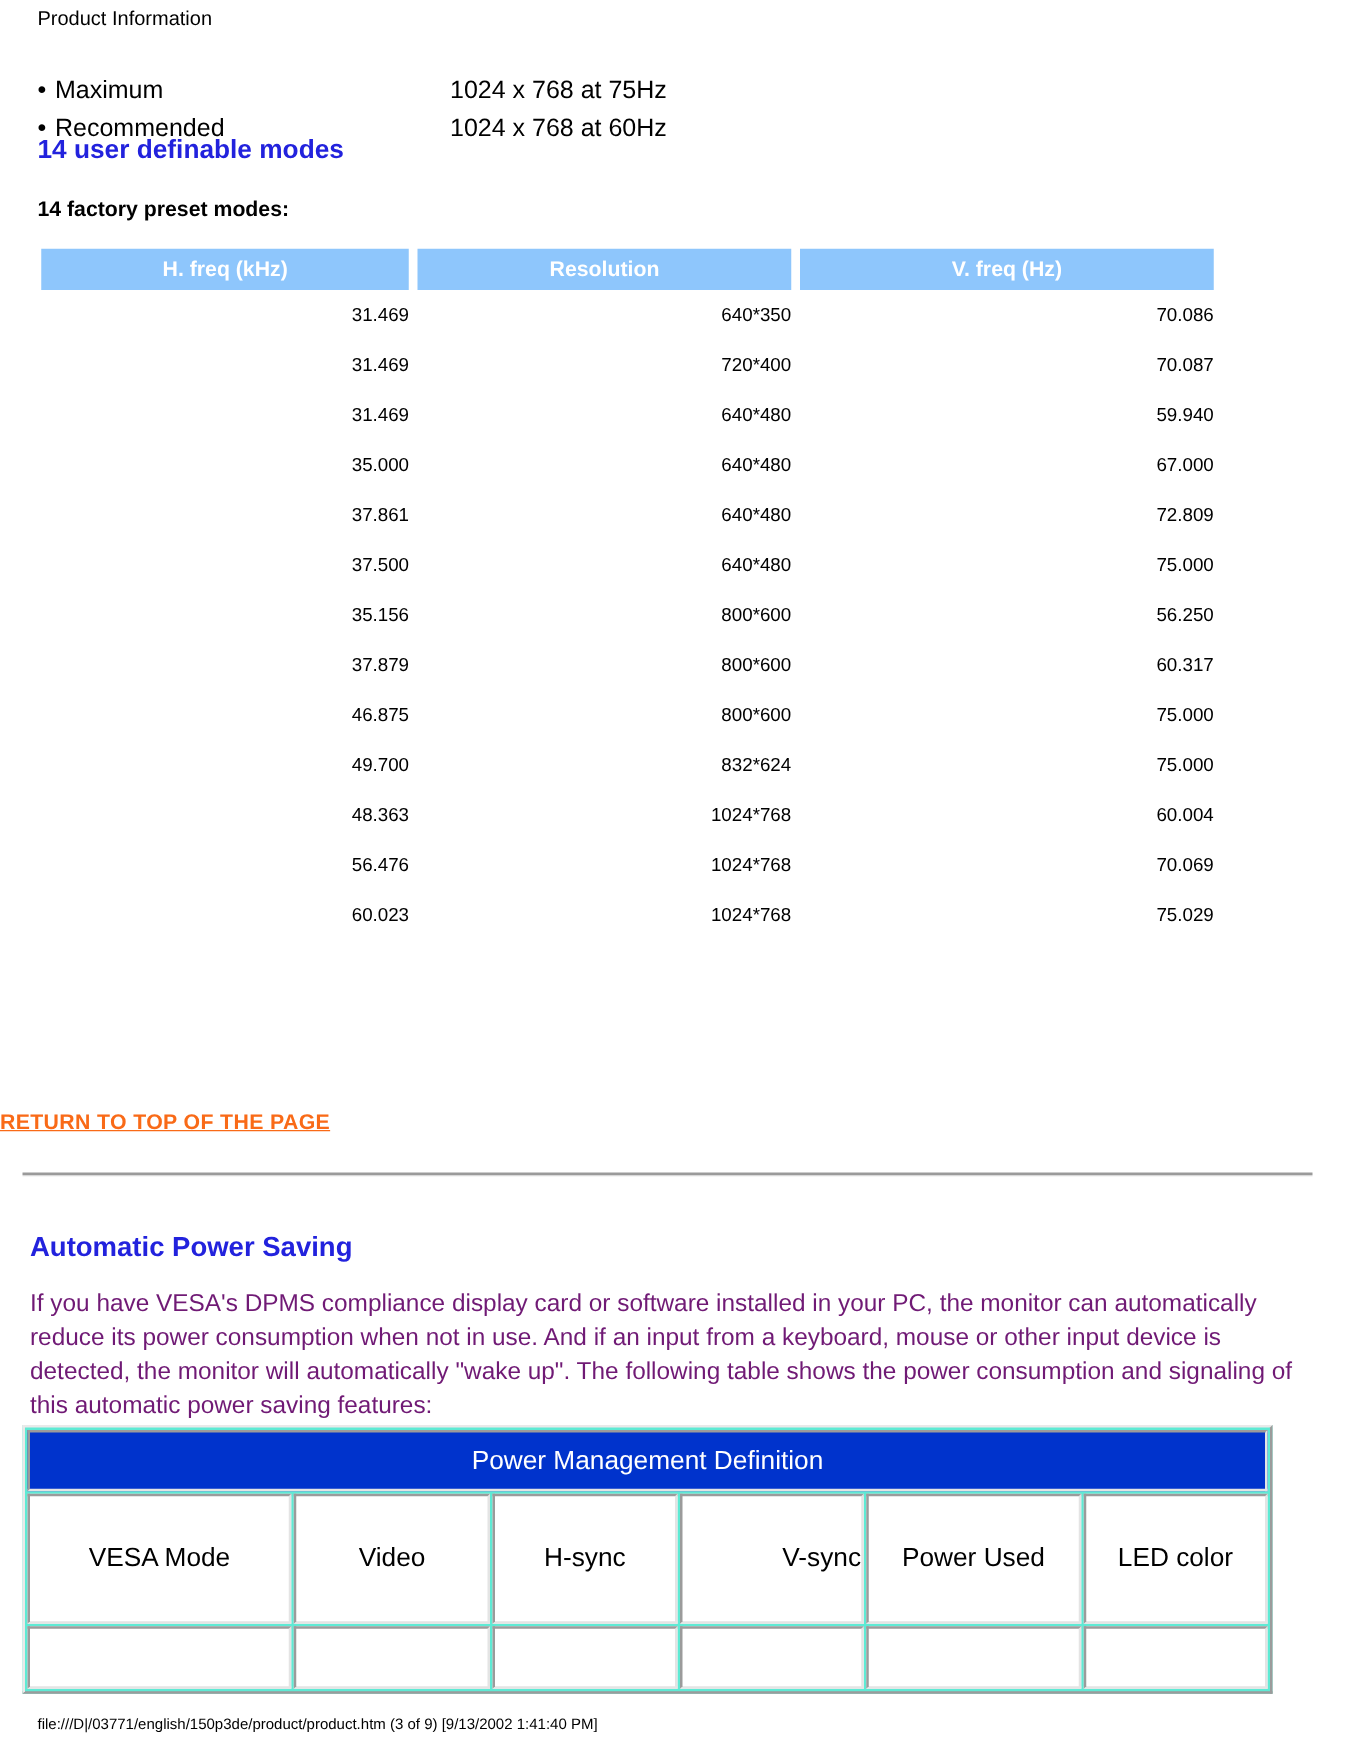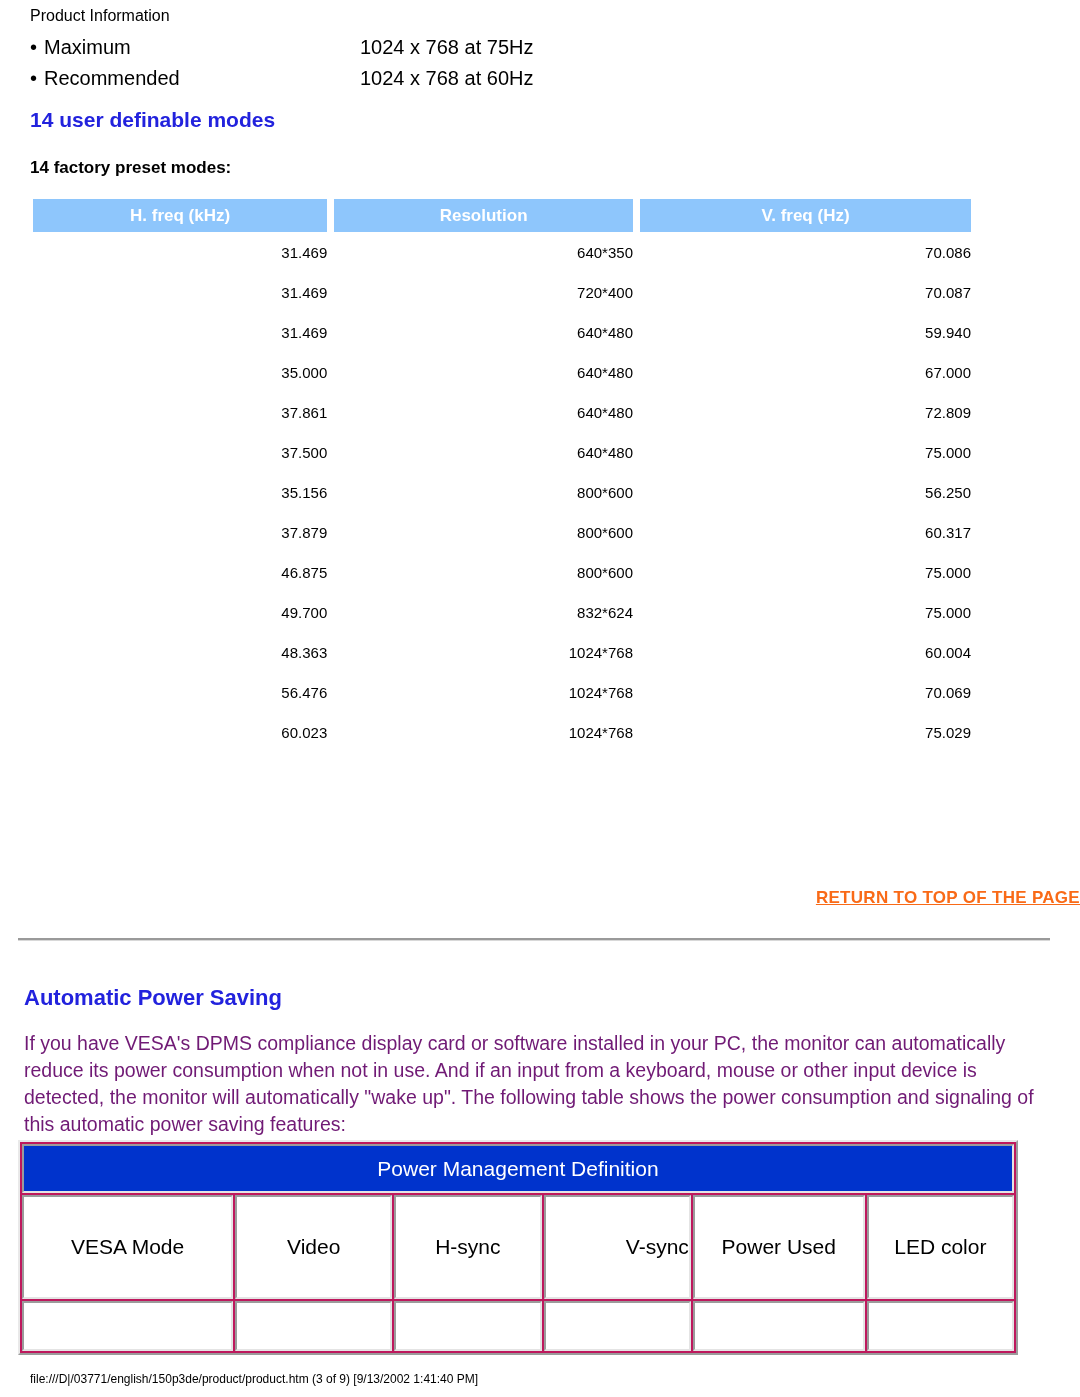--- a/index.html
+++ b/index.html
@@ -41,20 +41,21 @@
   }
   .spec-row {
     display: flex;
     align-items: baseline;
     height: 31px;
     font-size: 20px;
   }
   .spec-label {
     width: 330px;
     white-space: nowrap;
+    margin-top: 25px;
   }
   .spec-bullet {
     display: inline-block;
     width: 14px;
   }
   .spec-value {
     white-space: nowrap;
   }
 
   
@@ -108,21 +109,21 @@
   .preset-table col.c1 { width: 299px; }
   .preset-table col.c2 { width: 303px; }
   .preset-table col.c3 { width: 337px; }
 
   
   .return-top {
     position: absolute;
     left: 0;
     top: 888px;
     width: 1080px;
-    text-align: right;
+    text-align: left;
   }
   .return-top a {
     font-size: 17px;
     font-weight: bold;
     color: #f96a17;
     text-decoration: underline;
     letter-spacing: 0.3px;
   }
 
   
@@ -154,21 +155,21 @@
     left: 18px;
     top: 1140px;
     width: 1000px;
   }
   table.pm-table {
     width: 1000px;
     border-collapse: separate;
     border-spacing: 2px;
     border: 2px solid;
     border-color: #e9e9e9 #9b9b9b #9b9b9b #e9e9e9;
-    background: #be185d;
+    background: #5eead4;
   }
   table.pm-table td {
     border: 2px solid;
     border-color: #9b9b9b #e4e4e4 #e4e4e4 #9b9b9b;
     text-align: center;
     vertical-align: middle;
     font-size: 21px;
     padding: 0;
     background: #ffffff;
   }

